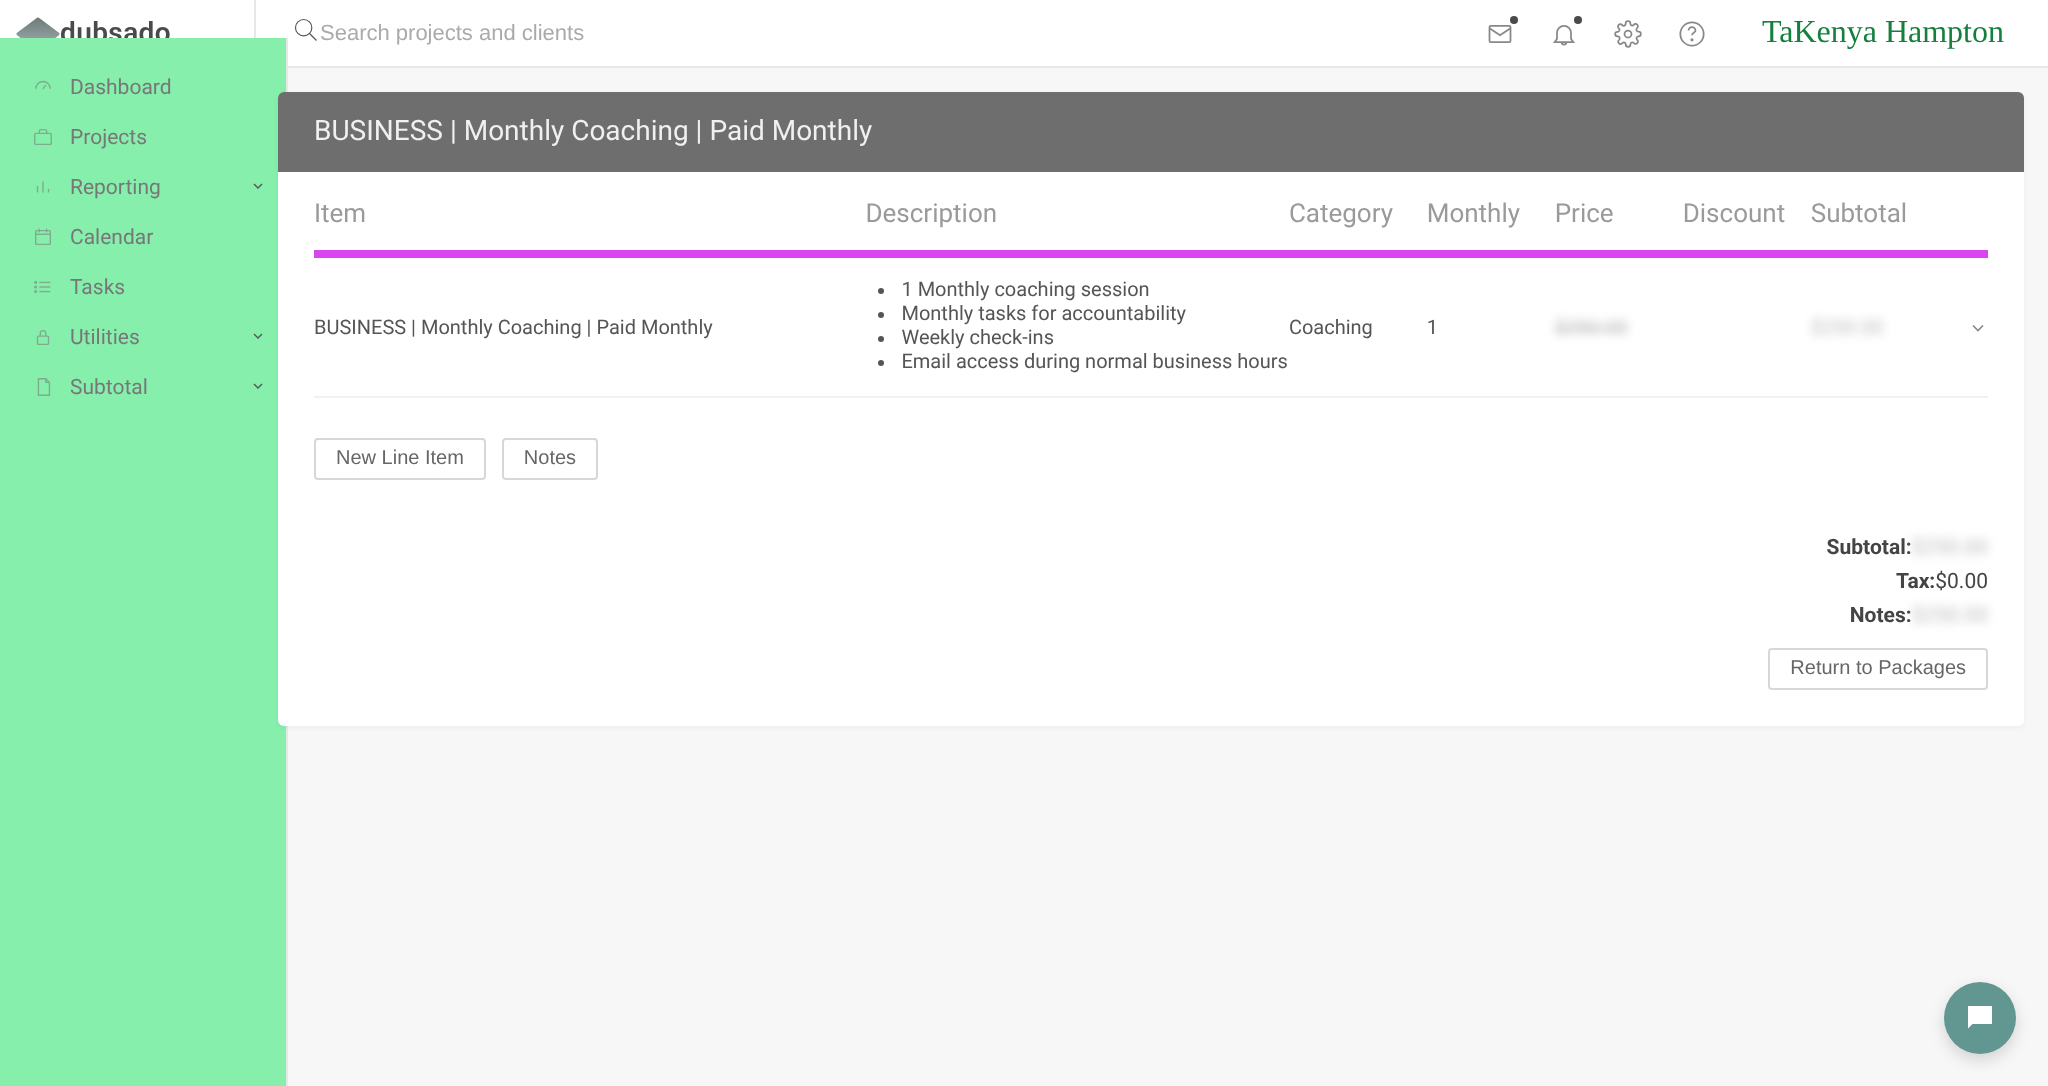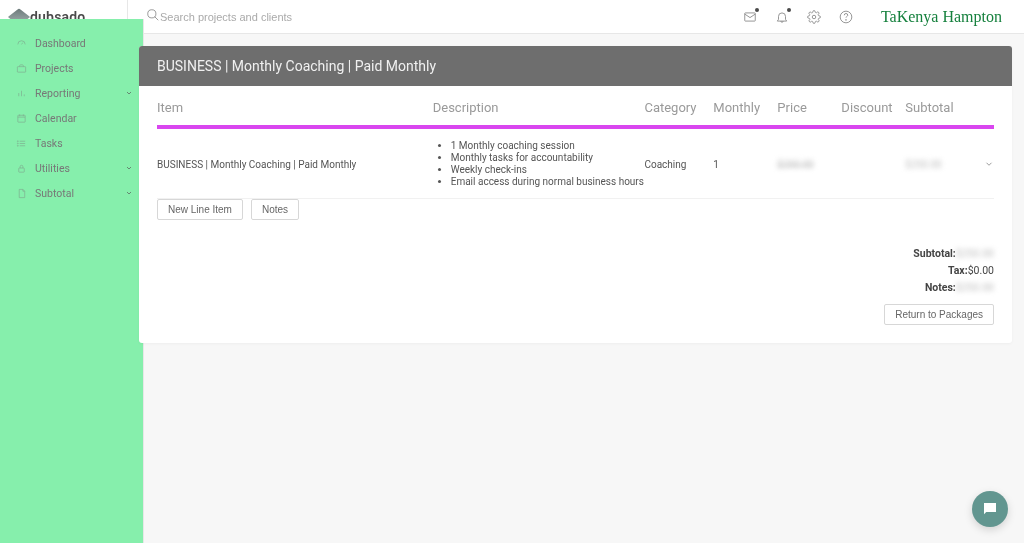--- a/index.html
+++ b/index.html
@@ -188,21 +188,21 @@
       filter: blur(2.5px);
       color: #bdbdbd;
     }
     .strike { text-decoration: line-through; color: #bdbdbd; }
 
     .row-chevron svg { width: 10px; height: 10px; stroke: #888; fill: none; stroke-width: 2; }
 
     .btn-row {
       display: flex;
       gap: 8px;
-      margin-top: 0;
+      margin-top: 20px;
     }
     .btn {
       border: 1px solid #d7d7d7;
       background: #fff;
       padding: 4px 10px;
       font-size: 10px;
       color: #666;
       border-radius: 2px;
       cursor: pointer;
     }

